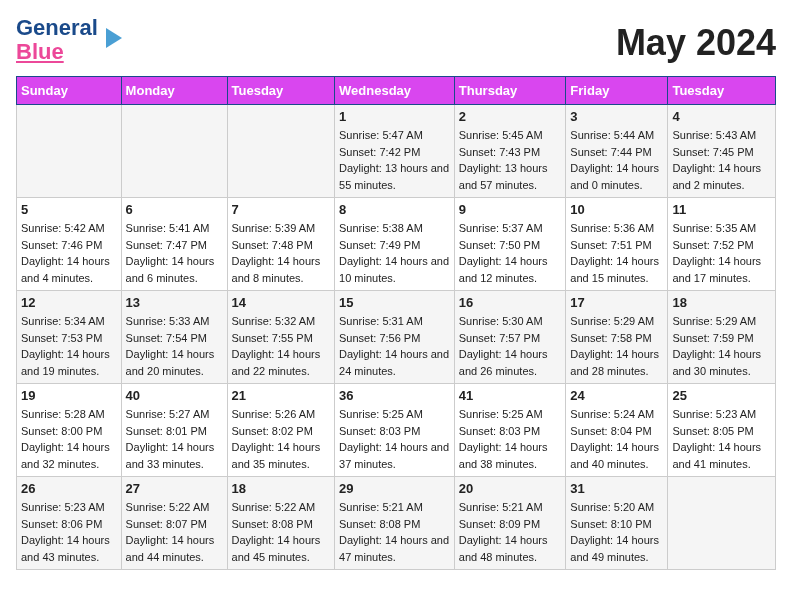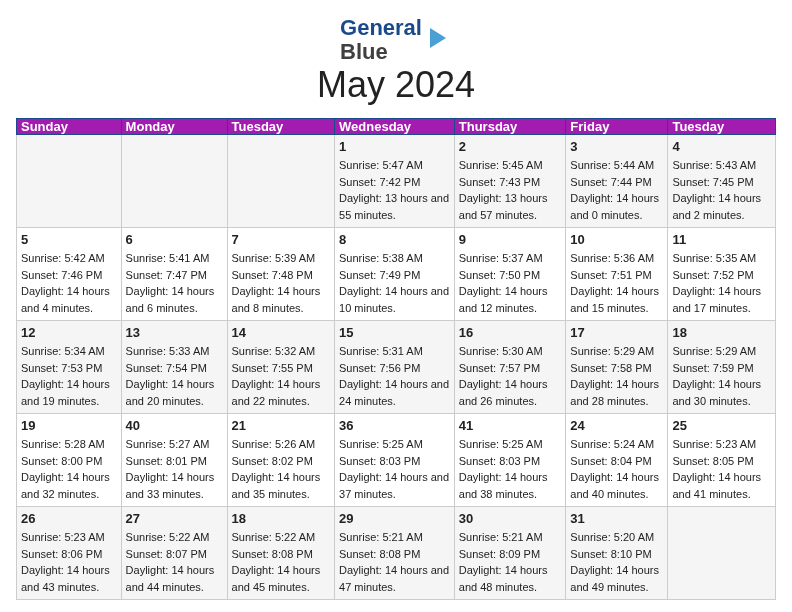--- a/index.html
+++ b/index.html
@@ -6,60 +6,60 @@
     body {
       font-family: Arial, sans-serif;
       background: #fff;
       width: 792px;
       min-height: 612px;
       padding: 16px;
     }
     .header {
       display: flex;
       justify-content: space-between;
-      align-items: center;
+      align-items: flex-end;
       margin-bottom: 12px;
-      flex-direction: column;
     }
     .logo {
       display: flex;
       flex-direction: column;
       align-items: flex-start;
     }
     .logo-text {
       font-size: 22px;
       font-weight: bold;
       color: #1a4a8a;
       line-height: 1.1;
     }
     .logo-text span {
-      color: #404040;
+      color: #ec4899;
+      text-decoration: underline;
     }
     .title-block {
       text-align: right;
     }
     .title-block h1 {
       font-size: 36px;
-      font-weight: normal;
+      font-weight: bold;
       color: #222;
     }
     .title-block h2 {
       font-size: 16px;
       font-weight: normal;
       color: #444;
     }
     table {
       width: 100%;
       border-collapse: collapse;
       font-size: 11px;
     }
     thead tr th {
-      background-color: #a21caf;
+      background-color: #d946ef;
       color: #fff;
-      padding: 0 4px;
+      padding: 6px 4px;
       text-align: left;
       font-size: 13px;
       font-weight: bold;
       border: 1px solid #1a4a8a;
     }
     tbody tr td {
       border: 1px solid #ccc;
       padding: 4px 4px;
       vertical-align: top;
       color: #222;
@@ -234,21 +234,21 @@
         </td>
         <td>
           <div class="day-num">18</div>
           <div class="cell-info">Sunrise: 5:22 AM<br>Sunset: 8:08 PM<br>Daylight: 14 hours and 45 minutes.</div>
         </td>
         <td>
           <div class="day-num">29</div>
           <div class="cell-info">Sunrise: 5:21 AM<br>Sunset: 8:08 PM<br>Daylight: 14 hours and 47 minutes.</div>
         </td>
         <td>
-          <div class="day-num">30</div>
+          <div class="day-num">20</div>
           <div class="cell-info">Sunrise: 5:21 AM<br>Sunset: 8:09 PM<br>Daylight: 14 hours and 48 minutes.</div>
         </td>
         <td>
           <div class="day-num">31</div>
           <div class="cell-info">Sunrise: 5:20 AM<br>Sunset: 8:10 PM<br>Daylight: 14 hours and 49 minutes.</div>
         </td>
         <td></td>
       </tr>
     </tbody>
 </table>

